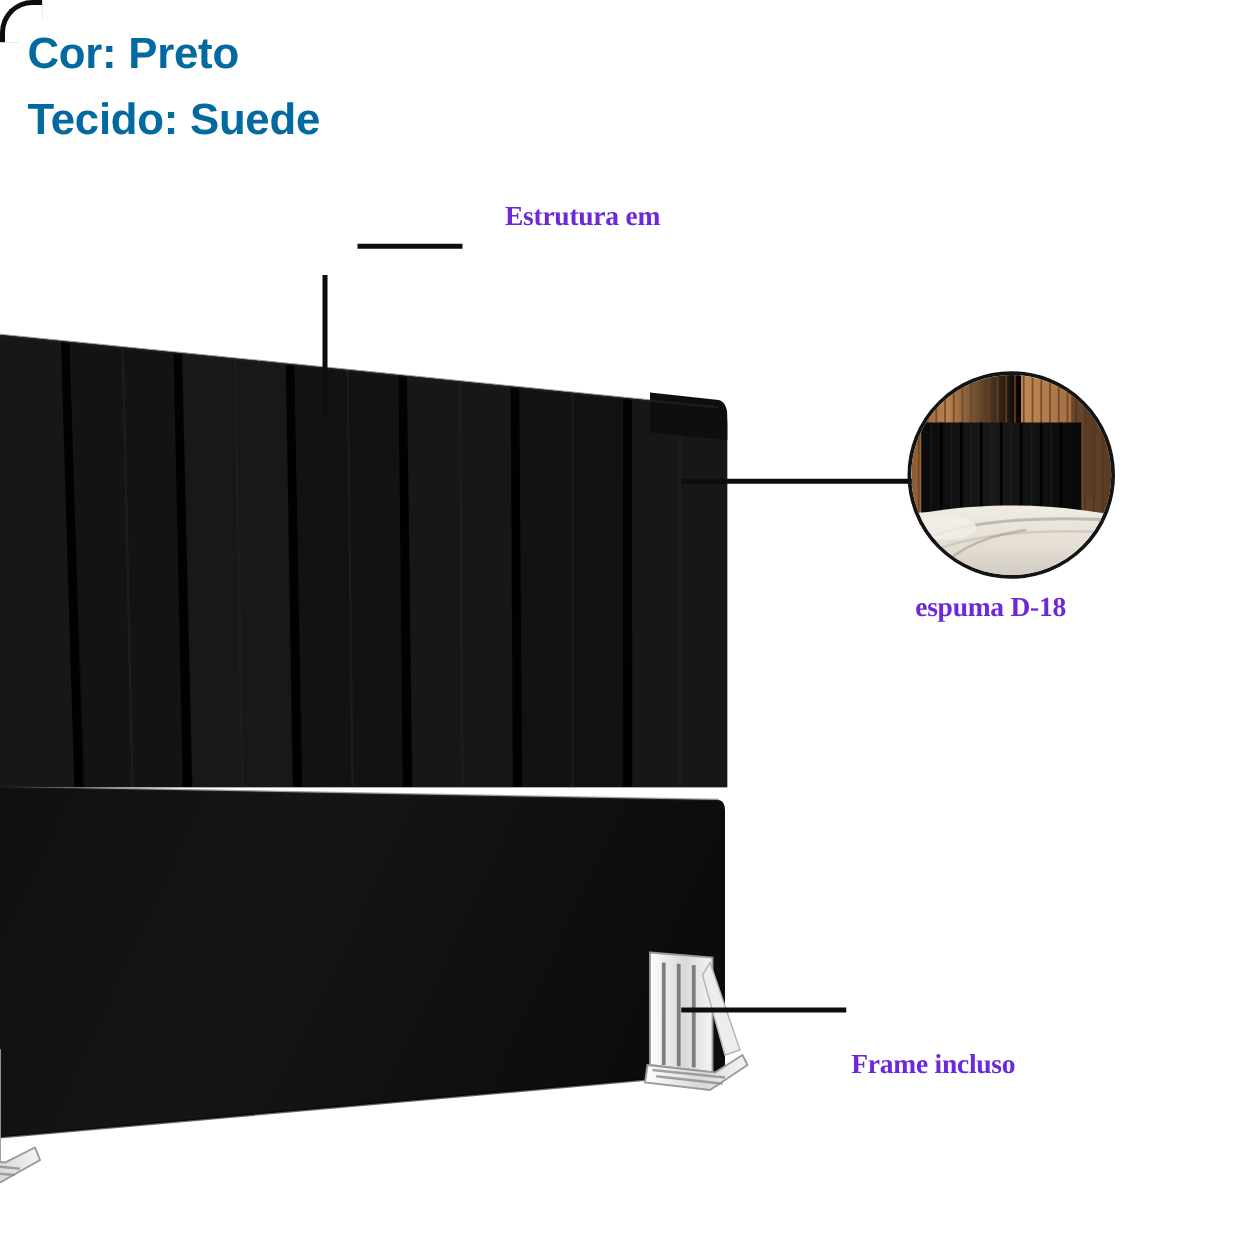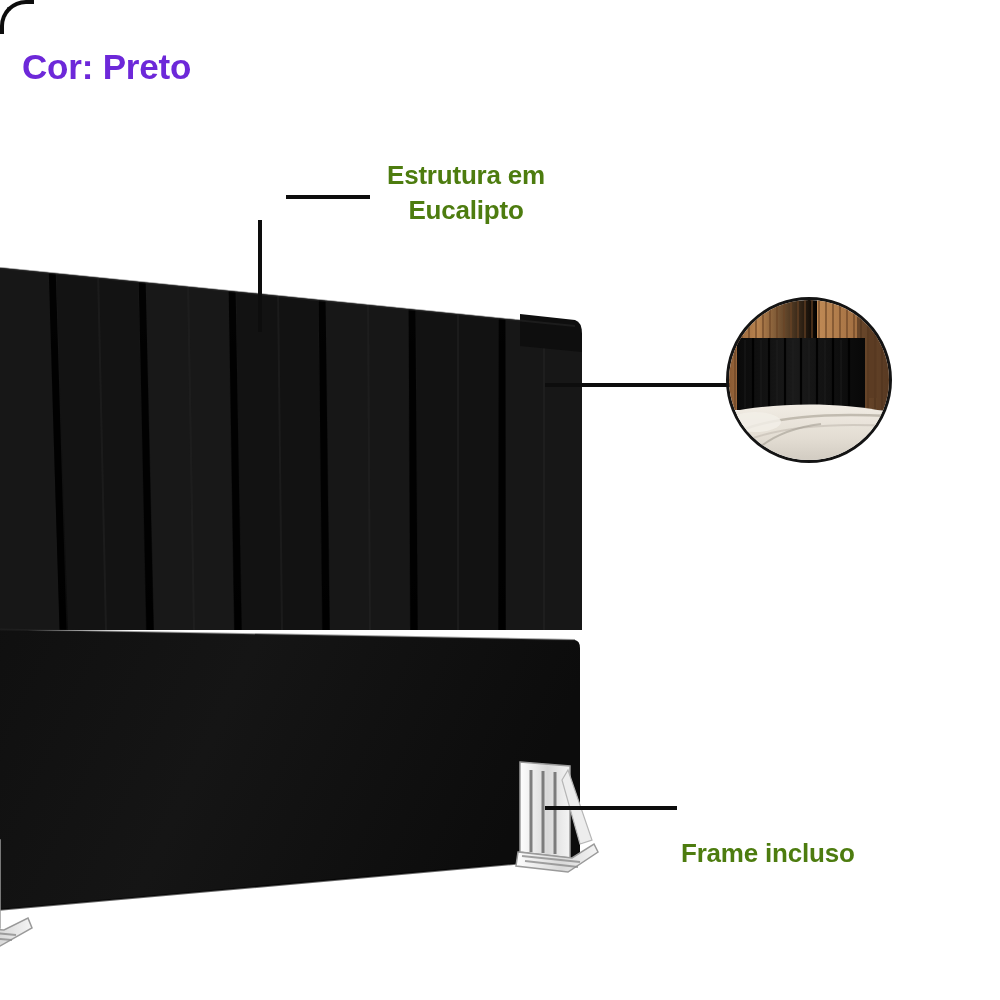--- a/index.html
+++ b/index.html
@@ -22,34 +22,34 @@
   
   .spec-block {
     position: absolute;
     left: 22px;
     top: 16px;
     width: 560px;
   }
   .spec-line {
     font-size: 35px;
     font-weight: bold;
-    color: #6d28d9;
+    color: #0369a1;
     letter-spacing: -0.2px;
     line-height: 1.52;
     white-space: nowrap;
-    margin-top: 24px;
   }
 
   .callout-label {
     position: absolute;
-    font-size: 26px;
+    font-size: 22px;
     font-weight: bold;
-    color: #4d7c0f;
+    color: #6d28d9;
     line-height: 1.34;
     letter-spacing: -0.2px;
+    font-family: Liberation Serif, serif;
   }
   #label-eucalipto {
     left: 357px;
     top: 158px;
     width: 218px;
     text-align: center;
   }
   #label-espuma {
     left: 655px;
     top: 471px;
@@ -144,20 +144,21 @@
   }
   #inset-circle svg { display: block; }
 </style>
 </head>
 <body>
 
 <div id="stage">
 
   <div class="spec-block">
     <div class="spec-line">Cor: Preto</div>
+    <div class="spec-line">Tecido: Suede</div>
   </div>
 
   <div id="headboard">
     <svg width="662" height="368" viewBox="0 0 662 368" xmlns="http://www.w3.org/2000/svg">
       <defs>
         <linearGradient id="pnl" x1="0" y1="0" x2="1" y2="0">
           <stop offset="0%" stop-color="#070707"></stop>
           <stop offset="28%" stop-color="#1b1b1b"></stop>
           <stop offset="72%" stop-color="#151515"></stop>
           <stop offset="100%" stop-color="#060606"></stop>
@@ -351,23 +352,23 @@
       <path d="M0,136 C30,120 80,112 160,116" stroke="#b7b0a4" stroke-width="2.5" fill="none" opacity="0.8"></path>
       <path d="M0,148 C34,130 86,122 160,126" stroke="#c7c1b6" stroke-width="2" fill="none" opacity="0.7"></path>
       <path d="M18,160 C34,140 60,128 92,124" stroke="#9d978c" stroke-width="2" fill="none" opacity="0.55"></path>
 
       <ellipse cx="26" cy="122" rx="26" ry="10" fill="#f2eee7" opacity="0.85"></ellipse>
     </svg>
   </div>
 
   <div class="callout-label" id="label-eucalipto">
     <div>Estrutura em</div>
-    <div>Eucalipto</div>
   </div>
 
   <div class="callout-label" id="label-espuma">
+    <div>espuma D-18</div>
   </div>
 
   <div class="callout-label" id="label-frame">
     <div>Frame incluso</div>
   </div>
 
 </div>
 
 </body></html>

